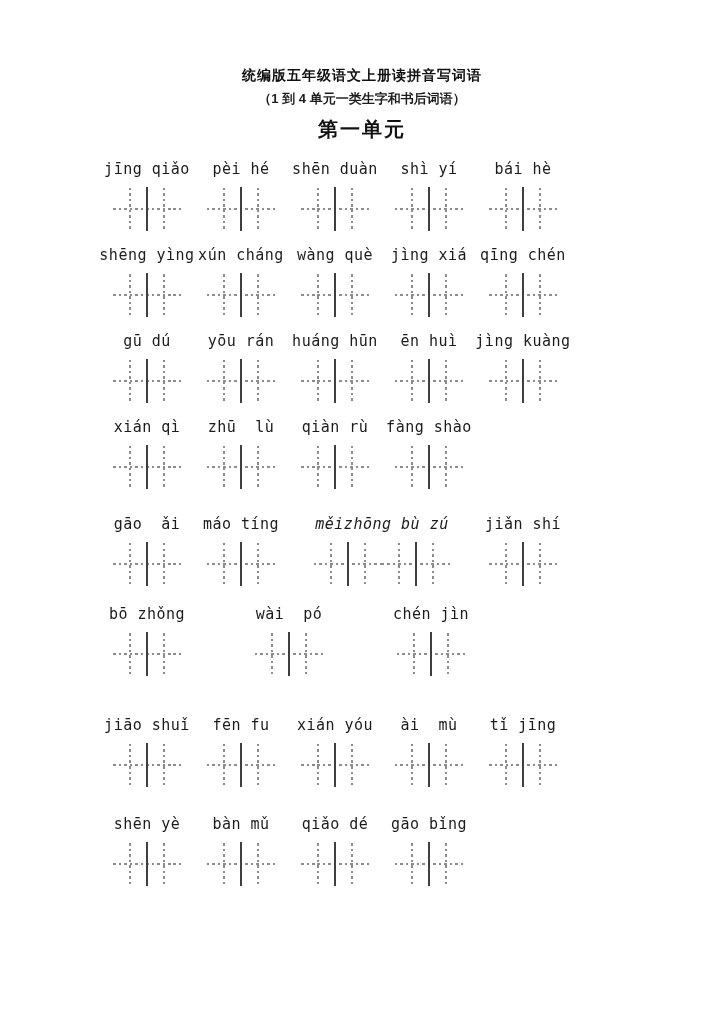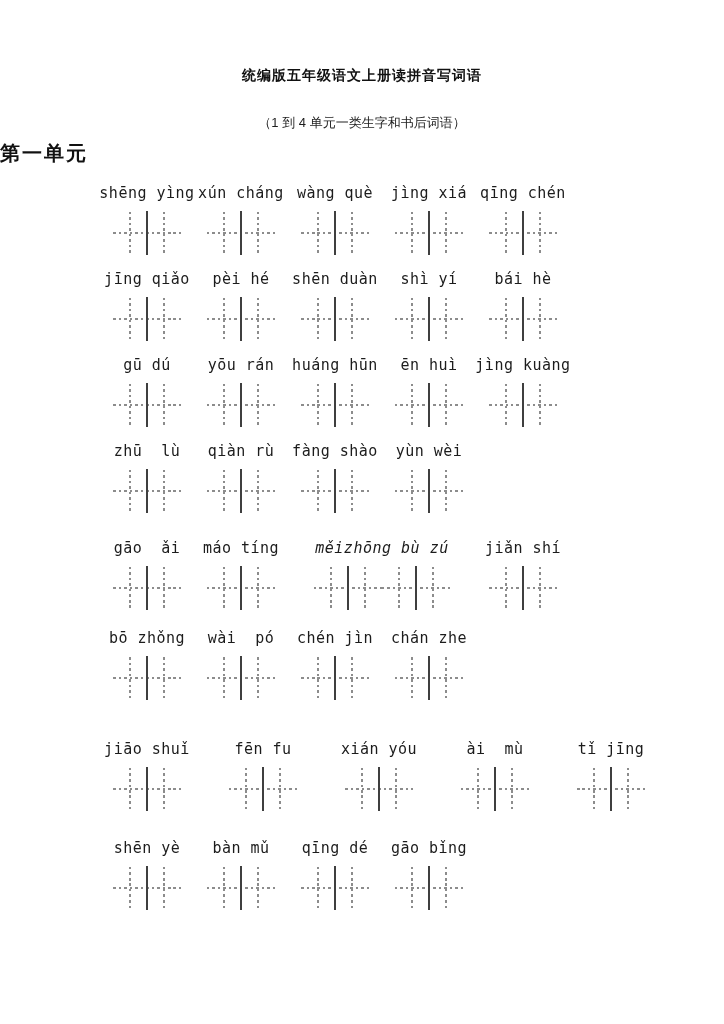--- a/index.html
+++ b/index.html
@@ -7,34 +7,34 @@
     width:724px;height:1024px;background:#ffffff;overflow:hidden;
     font-family:"Liberation Sans","DejaVu Sans",sans-serif;
     --dash:#8c8c8c;--solid:#3f3f3f;--ink:#111111;
   }
   .page{padding-top:60px;}
   .title{
     text-align:center;font-size:14px;font-weight:700;color:var(--ink);
     line-height:30px;margin:0;letter-spacing:1px;
   }
   .subtitle{
-    text-align:center;font-size:13px;color:#1d1d1d;line-height:18px;margin-top:24px;
+    text-align:center;font-size:13px;color:#1d1d1d;line-height:18px;margin-top:0;font-weight:bold;
   }
   .section-title{
-    font-size:20px;font-weight:700;color:var(--ink);
+    text-align:center;font-size:20px;font-weight:700;color:var(--ink);
     line-height:26px;margin-top:8px;letter-spacing:2px;
   }
   .rows{margin-top:16px;}
   .word-row{
     display:grid;grid-template-columns:repeat(5,94px);
     margin:0 0 13px 100px;
   }
   .word-row:nth-child(5){margin-bottom:17px;margin-top:24px;}
-  .word-row:nth-child(6){margin-bottom:38px;}
-  .word-row:nth-child(7){margin-bottom:26px;gap:22px;}
+  .word-row:nth-child(6){margin-bottom:38px;gap:48px;}
+  .word-row:nth-child(7){margin-bottom:26px;}
   .word-col{display:flex;flex-direction:column;align-items:center;}
   .word-col.span2{grid-column:span 2;font-style:italic;}
   .pinyin{
     font-family:"DejaVu Sans Mono","Liberation Mono",monospace;
     font-size:15px;line-height:22px;height:22px;margin-bottom:7px;
     color:#1c1c1c;white-space:pre;letter-spacing:0.5px;
   }
   .grids{display:flex;}
   .pair{position:relative;width:68px;height:44px;}
   .pair i{display:block;position:absolute;}
@@ -53,20 +53,77 @@
 </head>
 <body style="--dash: #8c8c8c; --solid: #3f3f3f; --ink: #111111;">
 
 <div class="page">
   <h1 class="title">统编版五年级语文上册读拼音写词语</h1>
   <div class="subtitle">（1 到 4 单元一类生字和书后词语）</div>
   <div class="section-title">第一单元</div>
   <div class="rows">
       <div class="word-row">
         <div class="word-col">
+          <div class="pinyin">jīng qiǎo</div>
+          <div class="grids">
+            <div class="pair">
+              <i class="h"></i>
+              <i class="vd l"></i>
+              <i class="vs"></i>
+              <i class="vd r"></i>
+            </div>
+          </div>
+        </div>
+        <div class="word-col">
+          <div class="pinyin">pèi hé</div>
+          <div class="grids">
+            <div class="pair">
+              <i class="h"></i>
+              <i class="vd l"></i>
+              <i class="vs"></i>
+              <i class="vd r"></i>
+            </div>
+          </div>
+        </div>
+        <div class="word-col">
+          <div class="pinyin">shēn duàn</div>
+          <div class="grids">
+            <div class="pair">
+              <i class="h"></i>
+              <i class="vd l"></i>
+              <i class="vs"></i>
+              <i class="vd r"></i>
+            </div>
+          </div>
+        </div>
+        <div class="word-col">
+          <div class="pinyin">shì yí</div>
+          <div class="grids">
+            <div class="pair">
+              <i class="h"></i>
+              <i class="vd l"></i>
+              <i class="vs"></i>
+              <i class="vd r"></i>
+            </div>
+          </div>
+        </div>
+        <div class="word-col">
+          <div class="pinyin">bái hè</div>
+          <div class="grids">
+            <div class="pair">
+              <i class="h"></i>
+              <i class="vd l"></i>
+              <i class="vs"></i>
+              <i class="vd r"></i>
+            </div>
+          </div>
+        </div>
+      </div>
+      <div class="word-row">
+        <div class="word-col">
           <div class="pinyin">shēng yìng</div>
           <div class="grids">
             <div class="pair">
               <i class="h"></i>
               <i class="vd l"></i>
               <i class="vs"></i>
               <i class="vd r"></i>
             </div>
           </div>
         </div>
@@ -110,77 +167,20 @@
               <i class="h"></i>
               <i class="vd l"></i>
               <i class="vs"></i>
               <i class="vd r"></i>
             </div>
           </div>
         </div>
       </div>
       <div class="word-row">
         <div class="word-col">
-          <div class="pinyin">jīng qiǎo</div>
-          <div class="grids">
-            <div class="pair">
-              <i class="h"></i>
-              <i class="vd l"></i>
-              <i class="vs"></i>
-              <i class="vd r"></i>
-            </div>
-          </div>
-        </div>
-        <div class="word-col">
-          <div class="pinyin">pèi hé</div>
-          <div class="grids">
-            <div class="pair">
-              <i class="h"></i>
-              <i class="vd l"></i>
-              <i class="vs"></i>
-              <i class="vd r"></i>
-            </div>
-          </div>
-        </div>
-        <div class="word-col">
-          <div class="pinyin">shēn duàn</div>
-          <div class="grids">
-            <div class="pair">
-              <i class="h"></i>
-              <i class="vd l"></i>
-              <i class="vs"></i>
-              <i class="vd r"></i>
-            </div>
-          </div>
-        </div>
-        <div class="word-col">
-          <div class="pinyin">shì yí</div>
-          <div class="grids">
-            <div class="pair">
-              <i class="h"></i>
-              <i class="vd l"></i>
-              <i class="vs"></i>
-              <i class="vd r"></i>
-            </div>
-          </div>
-        </div>
-        <div class="word-col">
-          <div class="pinyin">bái hè</div>
-          <div class="grids">
-            <div class="pair">
-              <i class="h"></i>
-              <i class="vd l"></i>
-              <i class="vs"></i>
-              <i class="vd r"></i>
-            </div>
-          </div>
-        </div>
-      </div>
-      <div class="word-row">
-        <div class="word-col">
           <div class="pinyin">gū dú</div>
           <div class="grids">
             <div class="pair">
               <i class="h"></i>
               <i class="vd l"></i>
               <i class="vs"></i>
               <i class="vd r"></i>
             </div>
           </div>
         </div>
@@ -224,20 +224,31 @@
               <i class="h"></i>
               <i class="vd l"></i>
               <i class="vs"></i>
               <i class="vd r"></i>
             </div>
           </div>
         </div>
       </div>
       <div class="word-row">
         <div class="word-col">
+          <div class="pinyin">xián qì</div>
+          <div class="grids">
+            <div class="pair">
+              <i class="h"></i>
+              <i class="vd l"></i>
+              <i class="vs"></i>
+              <i class="vd r"></i>
+            </div>
+          </div>
+        </div>
+        <div class="word-col">
           <div class="pinyin">zhū  lù</div>
           <div class="grids">
             <div class="pair">
               <i class="h"></i>
               <i class="vd l"></i>
               <i class="vs"></i>
               <i class="vd r"></i>
             </div>
           </div>
         </div>
@@ -247,31 +258,20 @@
             <div class="pair">
               <i class="h"></i>
               <i class="vd l"></i>
               <i class="vs"></i>
               <i class="vd r"></i>
             </div>
           </div>
         </div>
         <div class="word-col">
           <div class="pinyin">fàng shào</div>
-          <div class="grids">
-            <div class="pair">
-              <i class="h"></i>
-              <i class="vd l"></i>
-              <i class="vs"></i>
-              <i class="vd r"></i>
-            </div>
-          </div>
-        </div>
-        <div class="word-col">
-          <div class="pinyin">yùn wèi</div>
           <div class="grids">
             <div class="pair">
               <i class="h"></i>
               <i class="vd l"></i>
               <i class="vs"></i>
               <i class="vd r"></i>
             </div>
           </div>
         </div>
       </div>
@@ -354,31 +354,20 @@
           <div class="pinyin">chén jìn</div>
           <div class="grids">
             <div class="pair">
               <i class="h"></i>
               <i class="vd l"></i>
               <i class="vs"></i>
               <i class="vd r"></i>
             </div>
           </div>
         </div>
-        <div class="word-col">
-          <div class="pinyin">chán zhe</div>
-          <div class="grids">
-            <div class="pair">
-              <i class="h"></i>
-              <i class="vd l"></i>
-              <i class="vs"></i>
-              <i class="vd r"></i>
-            </div>
-          </div>
-        </div>
       </div>
       <div class="word-row">
         <div class="word-col">
           <div class="pinyin">jiāo shuǐ</div>
           <div class="grids">
             <div class="pair">
               <i class="h"></i>
               <i class="vd l"></i>
               <i class="vs"></i>
               <i class="vd r"></i>
@@ -447,21 +436,21 @@
           <div class="grids">
             <div class="pair">
               <i class="h"></i>
               <i class="vd l"></i>
               <i class="vs"></i>
               <i class="vd r"></i>
             </div>
           </div>
         </div>
         <div class="word-col">
-          <div class="pinyin">qīng dé</div>
+          <div class="pinyin">qiǎo dé</div>
           <div class="grids">
             <div class="pair">
               <i class="h"></i>
               <i class="vd l"></i>
               <i class="vs"></i>
               <i class="vd r"></i>
             </div>
           </div>
         </div>
         <div class="word-col">

